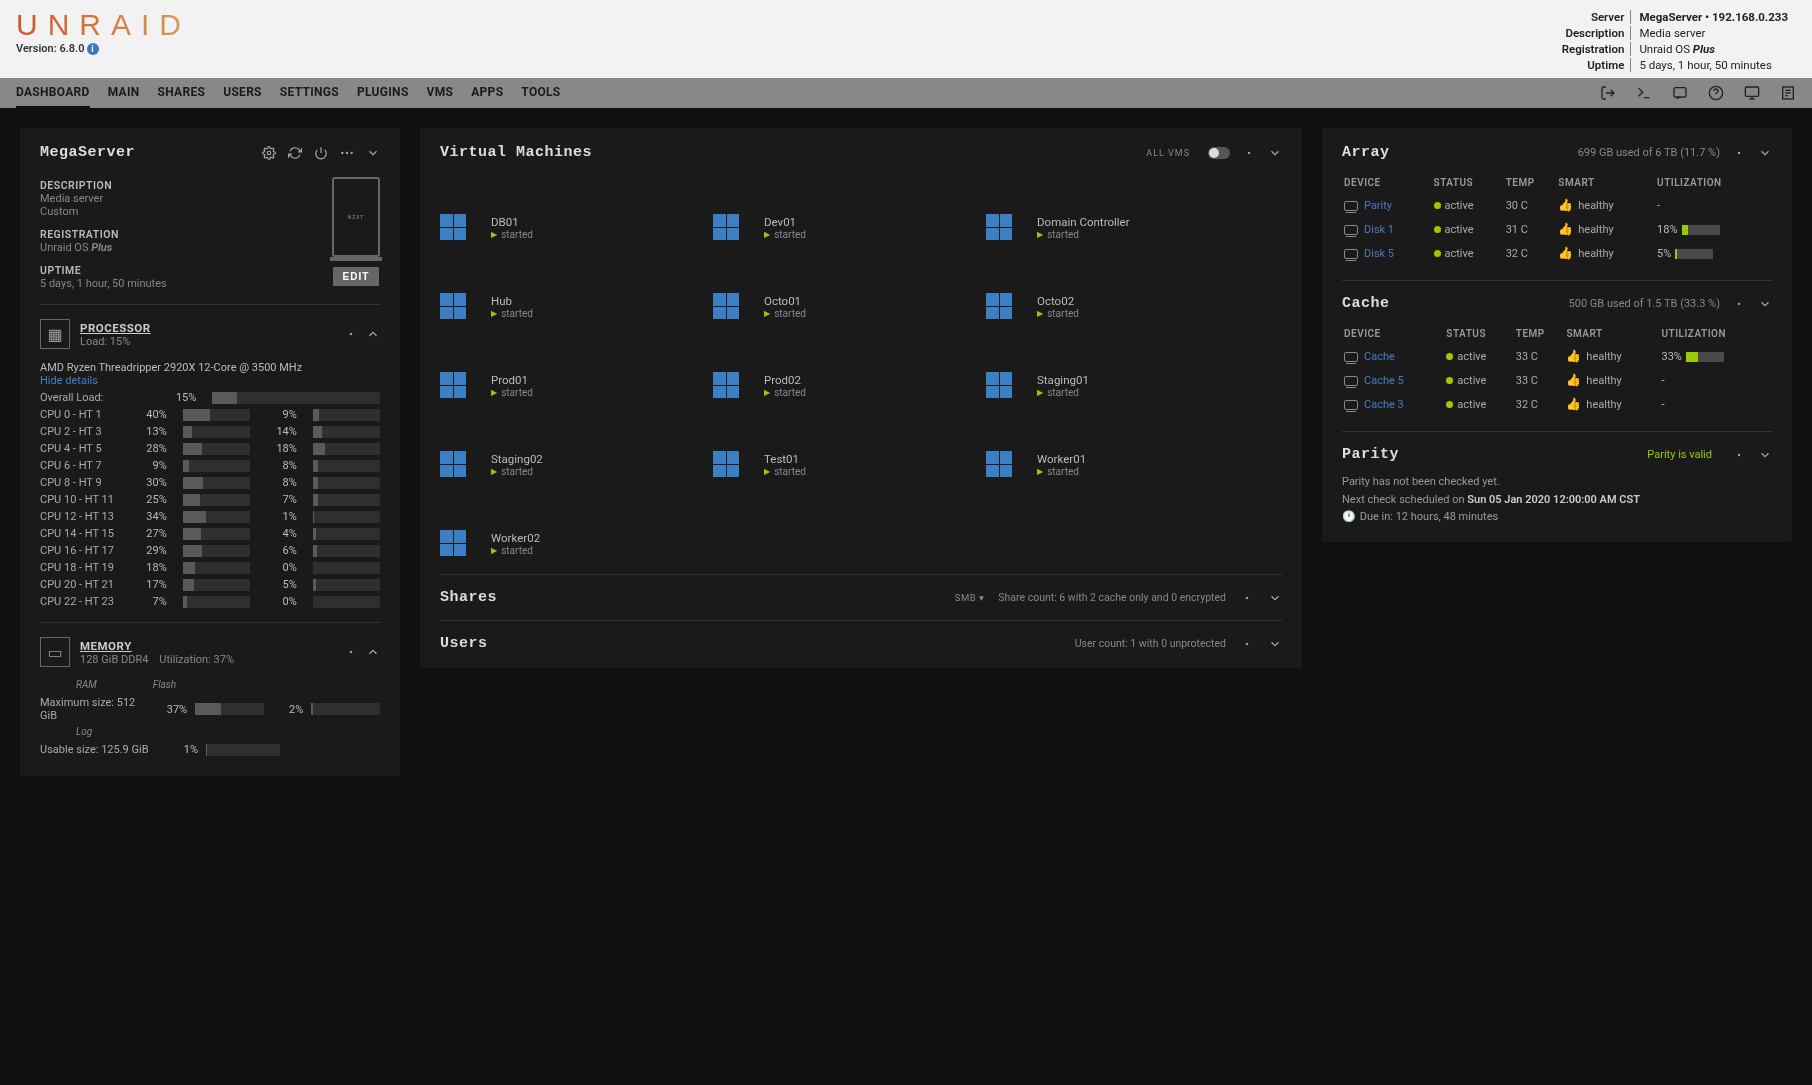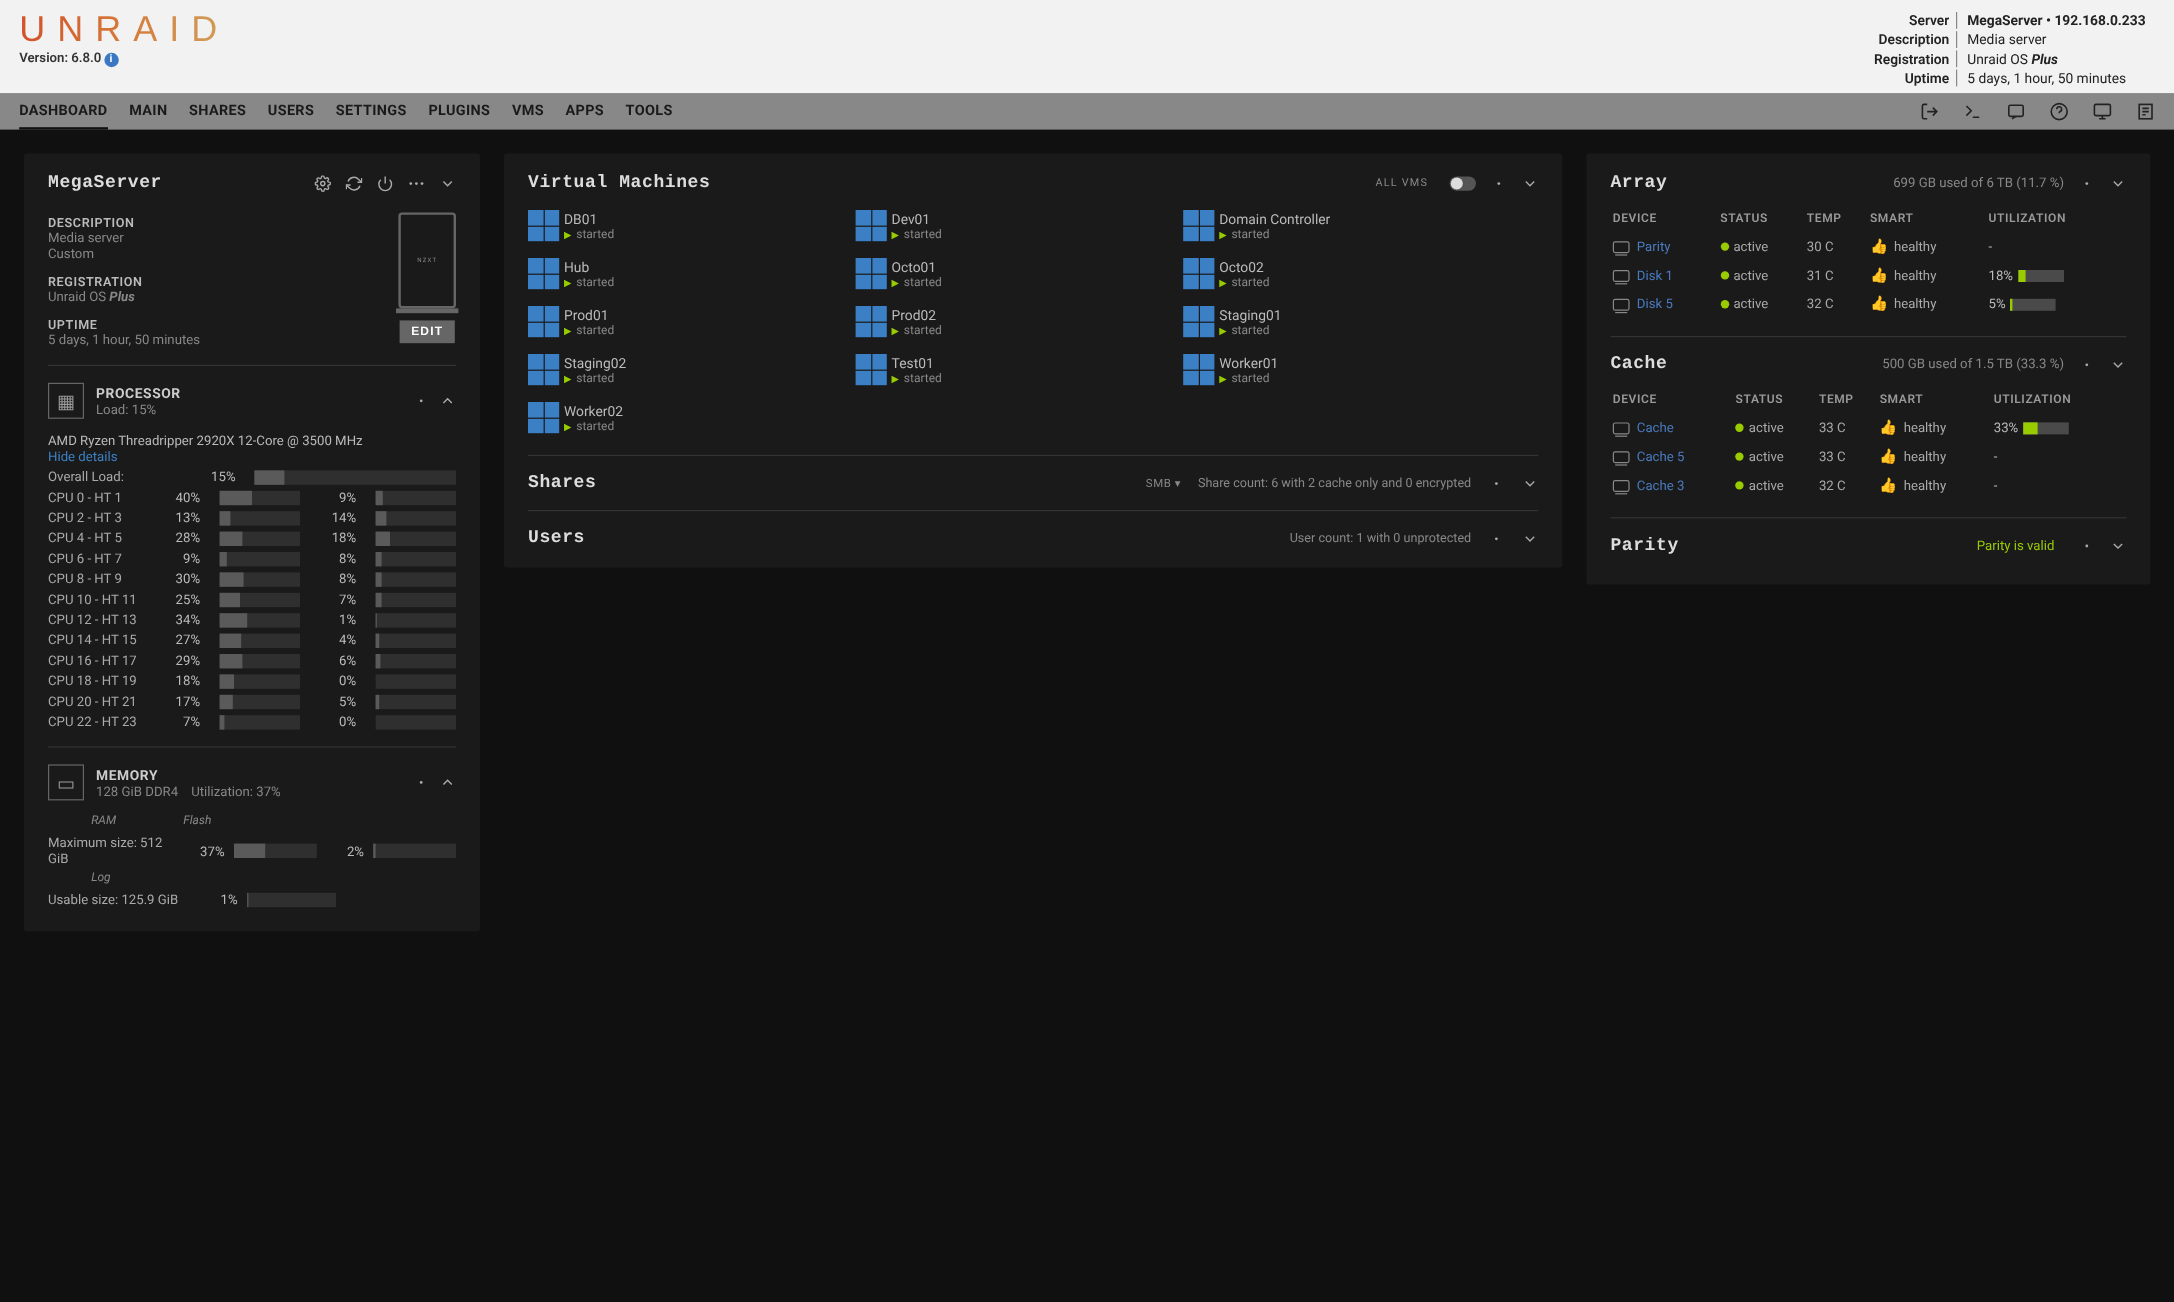--- a/index.html
+++ b/index.html
@@ -42,41 +42,41 @@
 .server-block { display: flex; justify-content: space-between; }
 .case-box { width: 48px; height: 80px; border: 2px solid #666; border-radius: 3px; position: relative; margin-top: 8px; }
 .case-box::after { content: ""; position: absolute; bottom: -6px; left: -4px; right: -4px; height: 4px; background: #666; }
 .case-label { position: absolute; top: 50%; left: 50%; transform: translate(-50%, -50%); font-size: 5px; color: #888; letter-spacing: 1px; }
 .edit-btn { margin-top: 10px; background: #666; color: #fff; border: none; padding: 4px 10px; font-size: 10px; font-weight: 700; letter-spacing: 1px; cursor: pointer; }
 
 .divider { height: 1px; background: #333; margin: 14px 0; }
 
 .sub-block { display: flex; gap: 10px; align-items: center; }
 .sub-icon { width: 30px; height: 30px; border: 1px solid #666; display: flex; align-items: center; justify-content: center; font-size: 16px; color: #999; }
-.sub-title { font-size: 11.5px; font-weight: 700; color: #ccc; letter-spacing: 0.5px; }
+.sub-title { font-size: 11.5px; font-weight: 700; color: #ccc; letter-spacing: 0.5px; text-decoration: underline; }
 .sub-sub { font-size: 11px; color: #888; }
 .sub-right { margin-left: auto; display: flex; gap: 8px; }
 
 .link { color: #3b82c4; font-size: 11px; cursor: pointer; }
 
 .cpu-row { display: flex; align-items: center; margin: 4px 0; gap: 16px; }
 .cpu-label { width: 88px; font-size: 11px; color: #aaa; }
 .cpu-pct { width: 34px; text-align: right; font-size: 11px; color: #bbb; }
 .cpu-bar { width: 74px; height: 12px; background: #2f2f2f; position: relative; }
 .cpu-bar .fill { position: absolute; left: 0; top: 0; bottom: 0; background: #5a5a5a; }
 .cpu-bar-lg { width: 184px; }
 
 .mem-row { display: flex; align-items: center; gap: 8px; margin: 4px 0; }
 .mem-lbl { width: 116px; font-size: 11px; color: #aaa; }
 .mem-col { display: flex; flex-direction: column; align-items: flex-start; }
 .mem-col-lbl { font-size: 10px; font-style: italic; color: #888; margin-left: 36px; margin-bottom: 2px; }
 
 
 .vm-grid { display: flex; flex-wrap: wrap; gap: 6px 12px; margin-top: 10px; }
-.vm { width: 31%; display: flex; gap: 4px; align-items: center; padding: 4px 0; }
+.vm { width: 31%; display: flex; gap: 25px; align-items: center; padding: 4px 0; margin-top: 39px; }
 .vm-icon { width: 26px; height: 26px; display: grid; grid-template: 1fr 1fr / 1fr 1fr; gap: 1px; }
 .vm-icon div { background: #3b7fc4; }
 .vm-name { font-size: 11.5px; color: #bbb; }
 .vm-status { font-size: 10px; color: #888; display: flex; align-items: center; gap: 4px; }
 .vm-status .play { color: #9c0; font-size: 8px; }
 
 .toggle { width: 22px; height: 12px; border-radius: 6px; background: #555; position: relative; }
 .toggle::after { content: ""; width: 10px; height: 10px; border-radius: 50%; background: #ddd; position: absolute; top: 1px; left: 1px; }
 .pill-label { font-size: 9px; color: #888; letter-spacing: 1px; margin-right: 6px;}
 
@@ -759,15 +759,20 @@
         <div class="panel-controls">
           <span class="parity-valid">Parity is valid</span>
           <svg class="ctrl-icon" viewBox="0 0 24 24" fill="currentColor">
               <circle cx="12" cy="12" r="2"></circle>
             </svg>
           <svg class="ctrl-icon" viewBox="0 0 24 24" fill="none" stroke="currentColor" stroke-width="2">
               <polyline points="6 9 12 15 18 9"></polyline>
             </svg>
         </div>
       </div>
+      <div class="parity-txt">
+        <div>Parity has not been checked yet.</div>
+        <div><span>Next check scheduled on </span><b>Sun 05 Jan 2020 12:00:00 AM CST</b></div>
+        <div><span class="clock">🕐</span><span>Due in: 12 hours, 48 minutes</span></div>
+      </div>
     </div>
   </div>
 </div>
 
 </body></html>

